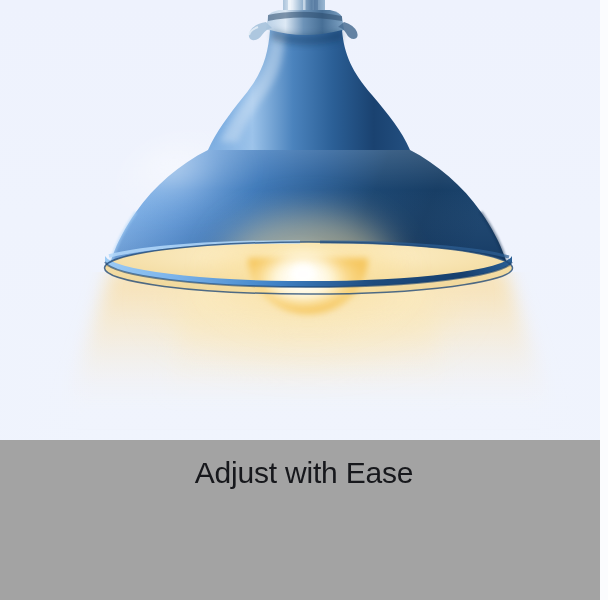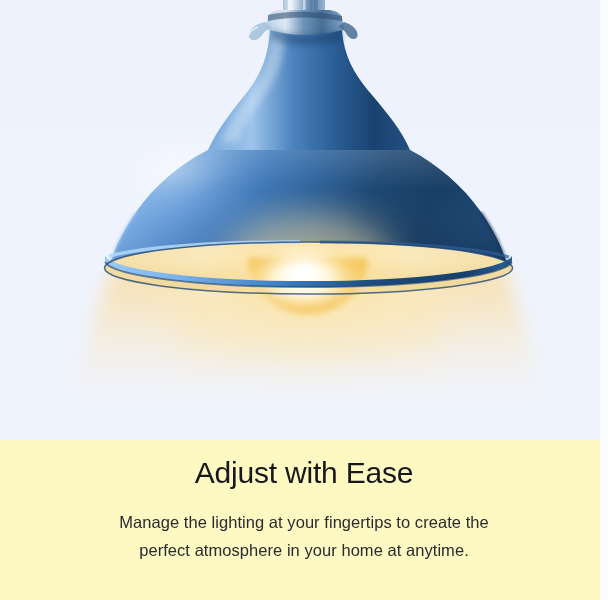--- a/index.html
+++ b/index.html
@@ -12,21 +12,21 @@
     height: 600px;
     overflow: hidden;
     font-family: "Liberation Sans", sans-serif;
     background: #eff3fd;
   }
 
   #page {
     position: relative;
     width: 608px;
     height: 600px;
-    background: #fef9c3;
+    background: #a3a3a3;
     overflow: hidden;
   }
 
   
   .edge-strip {
     position: absolute;
     top: 0;
     right: 0;
     width: 8px;
     height: 600px;
@@ -315,19 +315,15 @@
 
         <path d="M 105 262 A 204 27 0 0 0 512 262" stroke="#15406e" stroke-width="1.8" fill="none" opacity="0.6"></path>
       </g>
     </svg>
   </div>
 
   <div class="edge-strip"></div>
 
   <div class="caption">
     <h2 class="headline">Adjust with Ease</h2>
-    <p class="body-copy">
-      <span class="line">Manage the lighting at your fingertips to create the</span>
-      <span class="line">perfect atmosphere in your home at anytime.</span>
-    </p>
   </div>
 
 </div>
 
 </body></html>

